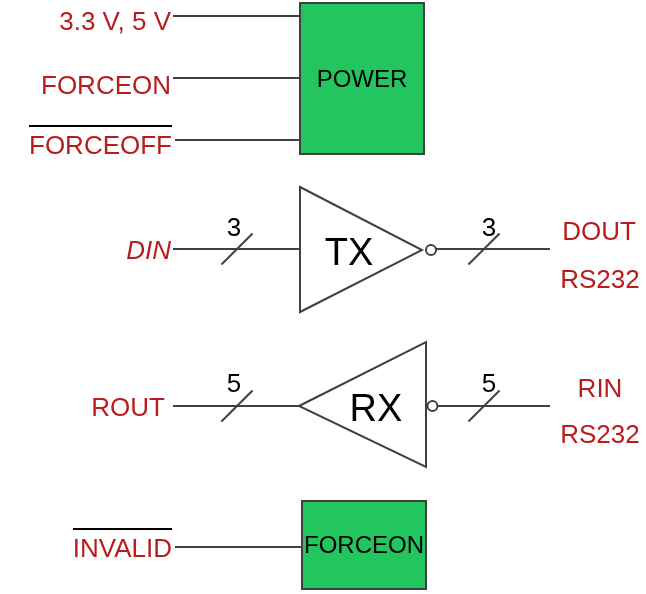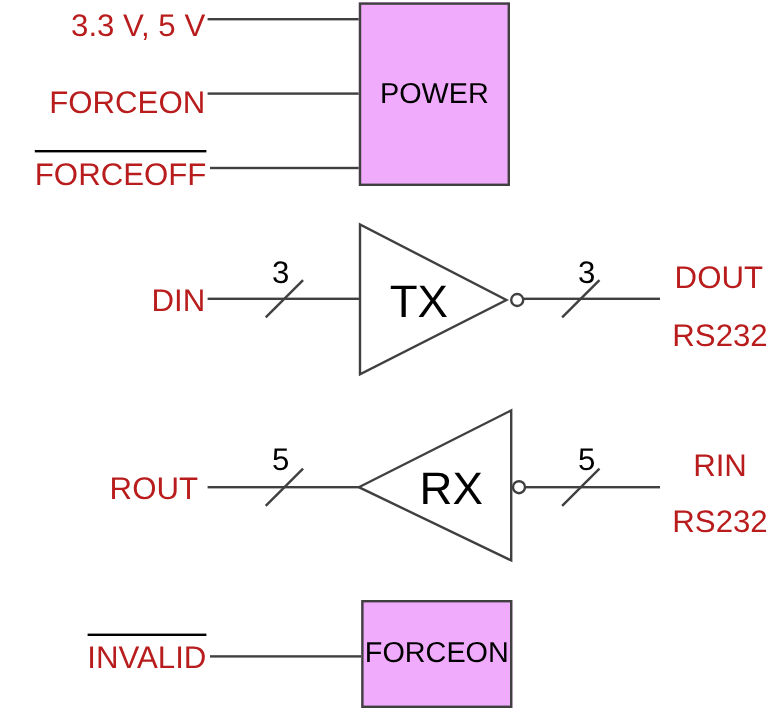--- a/index.html
+++ b/index.html
@@ -17,21 +17,21 @@
   .wire { position:absolute; height:2px; background:#404040; }
   .slash {
     position:absolute; width:44px; height:2px; background:#404040;
     transform:rotate(-45deg);
   }
   .busnum {
     position:absolute; font-size:26px; line-height:26px;
     transform:translate(-50%,-50%);
   }
   .box {
-    position:absolute; border:2px solid #404040; background:#f0abfc;
+    position:absolute; border:2px solid #404040; background:#22c55e;
     display:flex; align-items:center; justify-content:center;
     font-size:24px; line-height:24px; box-sizing:border-box;
   }
   .bigtxt {
     position:absolute; font-size:38px; line-height:46px;
     transform:translate(-50%,-50%); white-space:nowrap;
   }
   svg.sym { position:absolute; overflow:visible; }
   svg.sym polygon, svg.sym circle { fill:#ffffff; stroke:#404040; stroke-width:2; }
 </style>
@@ -47,21 +47,21 @@
   </div>
 
   <div class="wire" style="left:173px; top:15px;  width:126px;"></div>
   <div class="wire" style="left:173px; top:77px;  width:126px;"></div>
   <div class="wire" style="left:175px; top:139px; width:124px;"></div>
 
   <div class="box" style="left:299px; top:2px; width:126px; height:153px;">
     <span>POWER</span>
   </div>
 
-  <div class="lbl left-col" style="top:237px; right:475px;">DIN</div>
+  <div class="lbl left-col" style="top:237px; right:475px;font-style:italic;">DIN</div>
   <div class="wire" style="left:173px; top:248px; width:127px;"></div>
   <div class="slash" style="left:215px; top:248px;"></div>
   <div class="busnum" style="left:234px; top:227px;">3</div>
 
   <svg class="sym" style="left:294px; top:181px;" width="150" height="140" viewBox="0 0 150 140">
     <polygon points="6,6 6,131 128,69"></polygon>
     <circle cx="137" cy="69" r="5"></circle>
   </svg>
   <div class="bigtxt" style="left:349px; top:252px;">TX</div>
 

